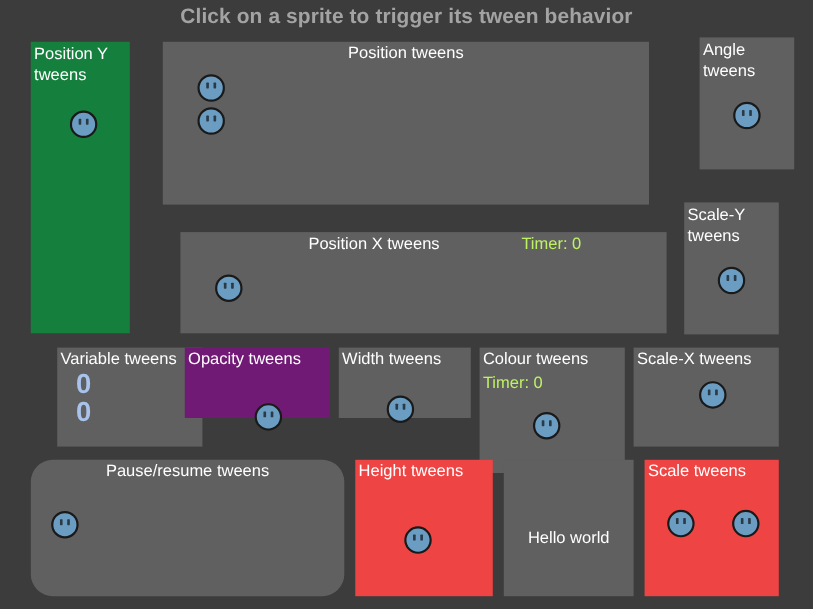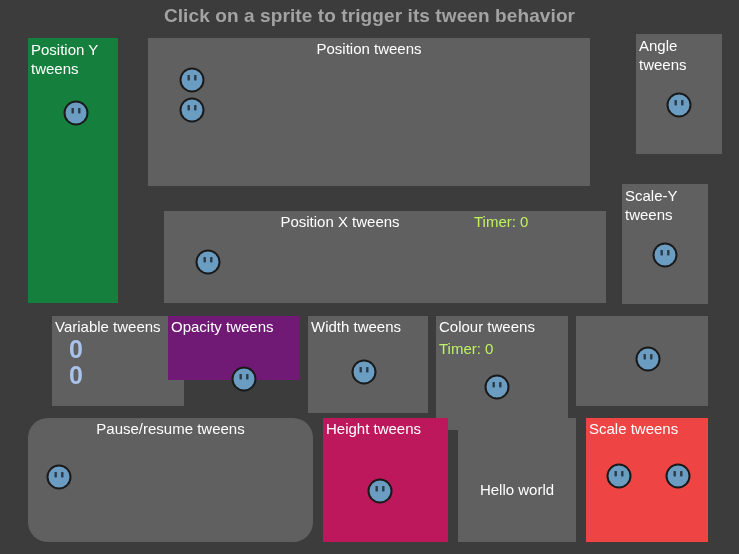--- a/index.html
+++ b/index.html
@@ -161,21 +161,21 @@
       <div class="panel" style="left: 168px; top: 316px; width: 132px; height: 64px; background: #701a75;">
         <div class="panel-title tl">Opacity tweens</div>
         <div class="sprite" style="left: 63px; top: 50px;">
           <svg viewBox="0 0 26 26" xmlns="http://www.w3.org/2000/svg">
             <circle cx="13" cy="13" r="11.5" fill="#6b9dc2" stroke="#1a1a1a" stroke-width="2"></circle>
             <rect x="8.5" y="8" width="2.4" height="5.4" rx="0.6" fill="#2b3a47"></rect>
             <rect x="15.1" y="8" width="2.4" height="5.4" rx="0.6" fill="#2b3a47"></rect>
           </svg>
         </div>
       </div>
-      <div class="panel" style="left: 308px; top: 316px; width: 120px; height: 97px; background: rgb(96, 96, 96);">
+      <div class="panel" style="left: 308px; top: 316px; width: 120px; height: 64px; background: rgb(96, 96, 96);">
         <div class="panel-title tl">Width tweens</div>
         <div class="sprite" style="left: 43px; top: 43px;">
           <svg viewBox="0 0 26 26" xmlns="http://www.w3.org/2000/svg">
             <circle cx="13" cy="13" r="11.5" fill="#6b9dc2" stroke="#1a1a1a" stroke-width="2"></circle>
             <rect x="8.5" y="8" width="2.4" height="5.4" rx="0.6" fill="#2b3a47"></rect>
             <rect x="15.1" y="8" width="2.4" height="5.4" rx="0.6" fill="#2b3a47"></rect>
           </svg>
         </div>
       </div>
       <div class="panel" style="left: 436px; top: 316px; width: 132px; height: 114px; background: rgb(96, 96, 96);">
@@ -183,39 +183,40 @@
         <div class="sub-label" style="left: 3px; top: 24px;">Timer: 0</div>
         <div class="sprite" style="left: 48px; top: 58px;">
           <svg viewBox="0 0 26 26" xmlns="http://www.w3.org/2000/svg">
             <circle cx="13" cy="13" r="11.5" fill="#6b9dc2" stroke="#1a1a1a" stroke-width="2"></circle>
             <rect x="8.5" y="8" width="2.4" height="5.4" rx="0.6" fill="#2b3a47"></rect>
             <rect x="15.1" y="8" width="2.4" height="5.4" rx="0.6" fill="#2b3a47"></rect>
           </svg>
         </div>
       </div>
       <div class="panel" style="left: 576px; top: 316px; width: 132px; height: 90px; background: rgb(96, 96, 96);">
+        <div class="panel-title tl">Scale-X tweens</div>
         <div class="sprite" style="left: 59px; top: 30px;">
           <svg viewBox="0 0 26 26" xmlns="http://www.w3.org/2000/svg">
             <circle cx="13" cy="13" r="11.5" fill="#6b9dc2" stroke="#1a1a1a" stroke-width="2"></circle>
             <rect x="8.5" y="8" width="2.4" height="5.4" rx="0.6" fill="#2b3a47"></rect>
             <rect x="15.1" y="8" width="2.4" height="5.4" rx="0.6" fill="#2b3a47"></rect>
           </svg>
         </div>
       </div>
       <div class="panel" style="left: 28px; top: 418px; width: 285px; height: 124px; background: rgb(96, 96, 96); border-radius: 20px;">
         <div class="panel-title">Pause/resume tweens</div>
         <div class="sprite" style="left: 18px; top: 46px;">
           <svg viewBox="0 0 26 26" xmlns="http://www.w3.org/2000/svg">
             <circle cx="13" cy="13" r="11.5" fill="#6b9dc2" stroke="#1a1a1a" stroke-width="2"></circle>
             <rect x="8.5" y="8" width="2.4" height="5.4" rx="0.6" fill="#2b3a47"></rect>
             <rect x="15.1" y="8" width="2.4" height="5.4" rx="0.6" fill="#2b3a47"></rect>
           </svg>
         </div>
       </div>
-      <div class="panel" style="left: 323px; top: 418px; width: 125px; height: 124px; background: #be185d;">
+      <div class="panel" style="left: 323px; top: 418px; width: 125px; height: 124px; background: #ef4444;">
         <div class="panel-title tl">Height tweens</div>
         <div class="sprite" style="left: 44px; top: 60px;">
           <svg viewBox="0 0 26 26" xmlns="http://www.w3.org/2000/svg">
             <circle cx="13" cy="13" r="11.5" fill="#6b9dc2" stroke="#1a1a1a" stroke-width="2"></circle>
             <rect x="8.5" y="8" width="2.4" height="5.4" rx="0.6" fill="#2b3a47"></rect>
             <rect x="15.1" y="8" width="2.4" height="5.4" rx="0.6" fill="#2b3a47"></rect>
           </svg>
         </div>
       </div>
       <div class="panel" style="left: 458px; top: 418px; width: 118px; height: 124px; background: rgb(96, 96, 96);">

